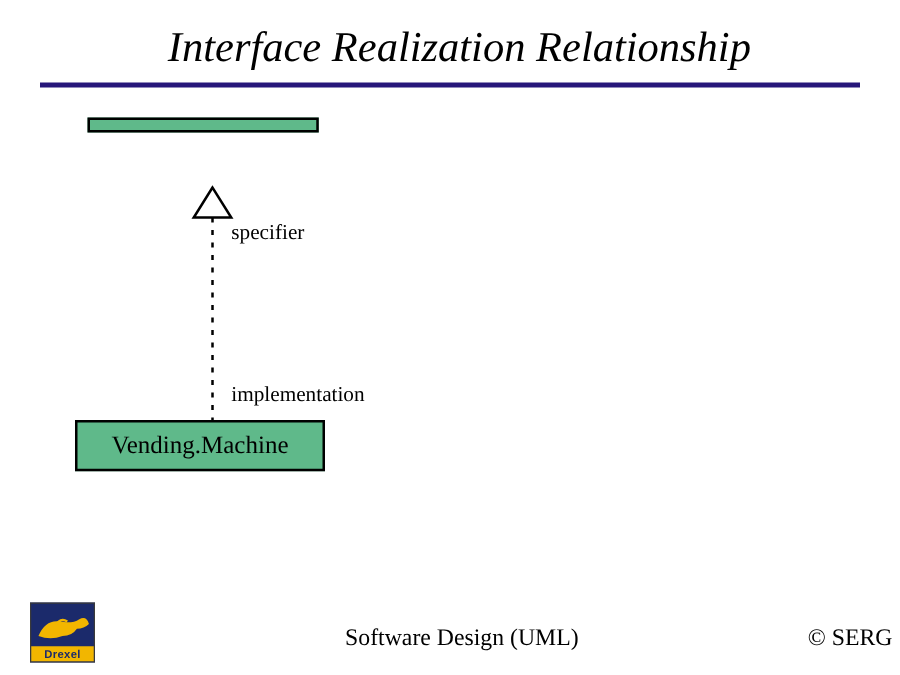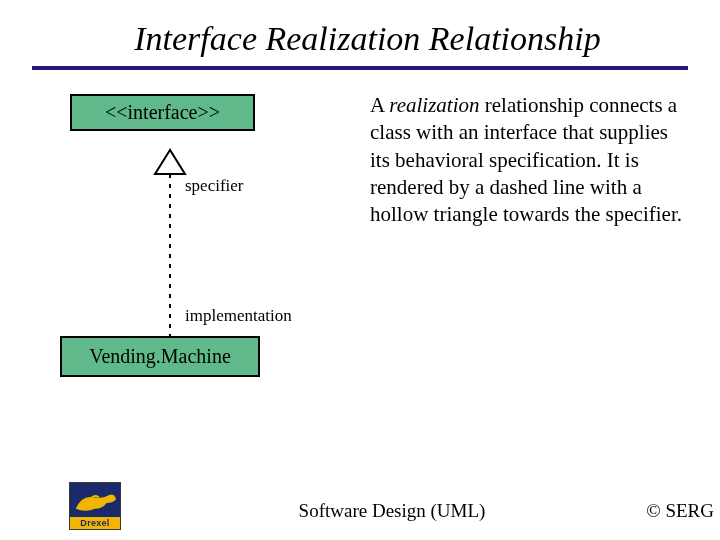--- a/index.html
+++ b/index.html
@@ -75,21 +75,20 @@
     font-size: 21px;
     line-height: 1.3;
   }
   .body-italic { font-style: italic; }
   .footer {
     position: absolute;
     bottom: 10px;
     left: 0;
     right: 0;
     height: 55px;
-    margin-left: 45px;
   }
   .logo {
     position: absolute;
     left: 24px;
     bottom: 0;
     width: 52px;
     height: 48px;
     background: #1b2a6b;
     border: 1px solid #3a3a3a;
     display: flex;
@@ -131,38 +130,34 @@
 </style>
 </head>
 <body>
 
 <div class="title">Interface Realization Relationship</div>
 <div class="title-rule"></div>
 
 <div class="content">
 
   <div class="uml-box box-interface">
-    <div>&lt;&lt;interface&gt;&gt;</div>
   </div>
 
   <svg class="conn-svg" viewBox="0 0 30 188">
     <polygon points="15,0 0,24 30,24" fill="#fff" stroke="#000" stroke-width="2"></polygon>
     <line x1="15" y1="24" x2="15" y2="188" stroke="#000" stroke-width="2" stroke-dasharray="4,6"></line>
   </svg>
 
   <div class="label-specifier">specifier</div>
   <div class="label-impl">implementation</div>
 
   <div class="uml-box box-class">
     <div>Vending.Machine</div>
   </div>
 
-  <div class="body-text">
-    <span>A </span><span class="body-italic">realization</span><span> relationship connects a class with an interface that supplies its behavioral specification. It is rendered by a dashed line with a hollow triangle towards the specifier.</span>
-  </div>
 
 </div>
 
 <div class="footer">
   <div class="logo">
     <div class="logo-dragon">
       <svg viewBox="0 0 52 28">
         <path d="M6 20 Q12 6 24 8 Q34 10 40 6 Q46 3 48 10 Q44 14 38 14 Q34 20 26 20 Q16 24 6 20 Z" fill="#f2b600"></path>
         <path d="M20 12 Q24 4 30 8" stroke="#f2b600" stroke-width="2" fill="none"></path>
       </svg>

